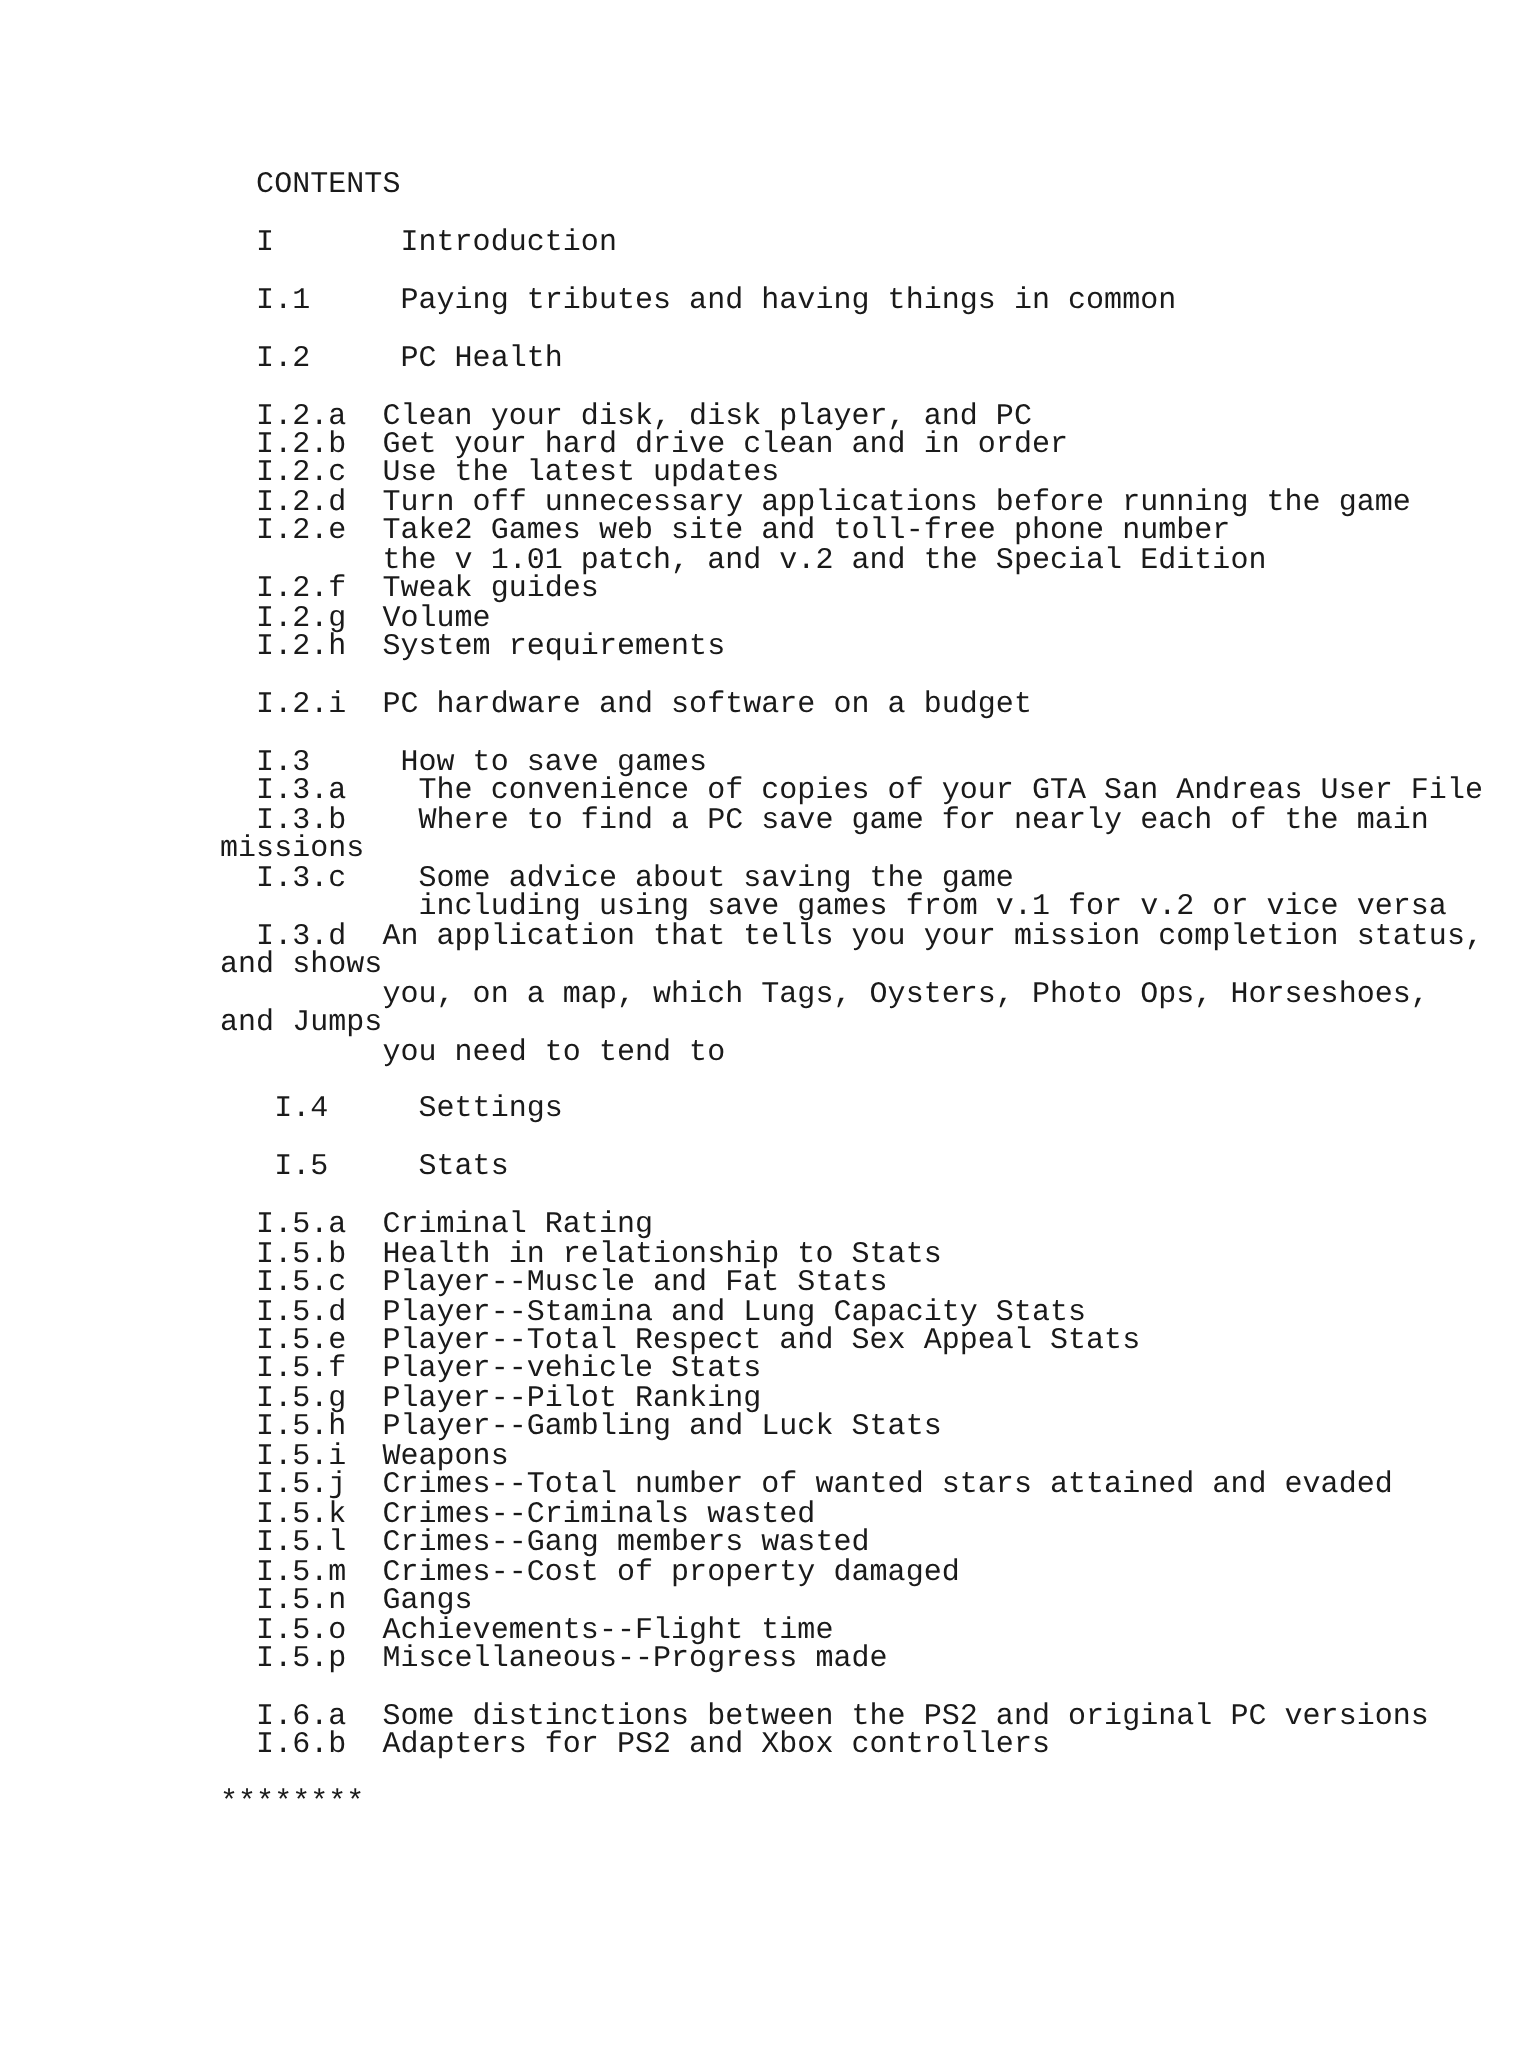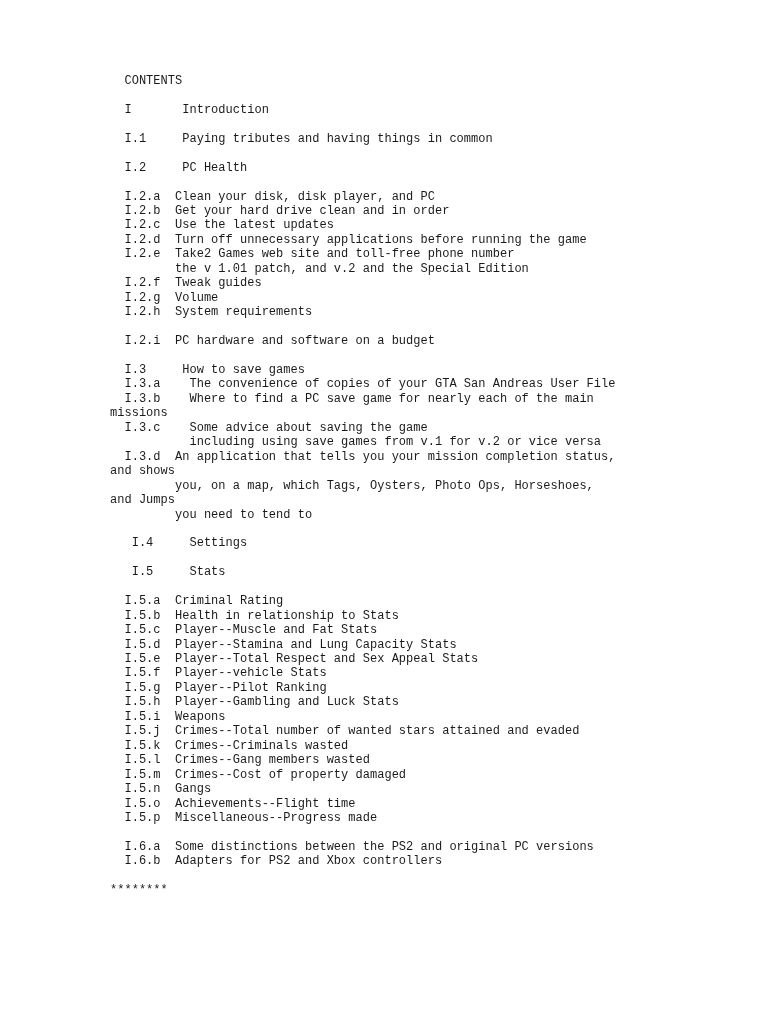--- a/index.html
+++ b/index.html
@@ -18,23 +18,23 @@
   .page {
     position: relative;
     width: 768px;
     height: 1024px;
     background: #ffffff;
     overflow: hidden;
   }
   .doc {
     position: absolute;
     left: 110px;
-    top: 74px;
+    top: 86px;
     width: 600px;
-    font-size: 12px;
+    font-size: 15px;
     line-height: 14.45px;
     white-space: pre;
     letter-spacing: 0.02px;
   }
   .line {
     white-space: pre;
     min-height: 14.45px;
   }
   .blank {
     height: 14.45px;

